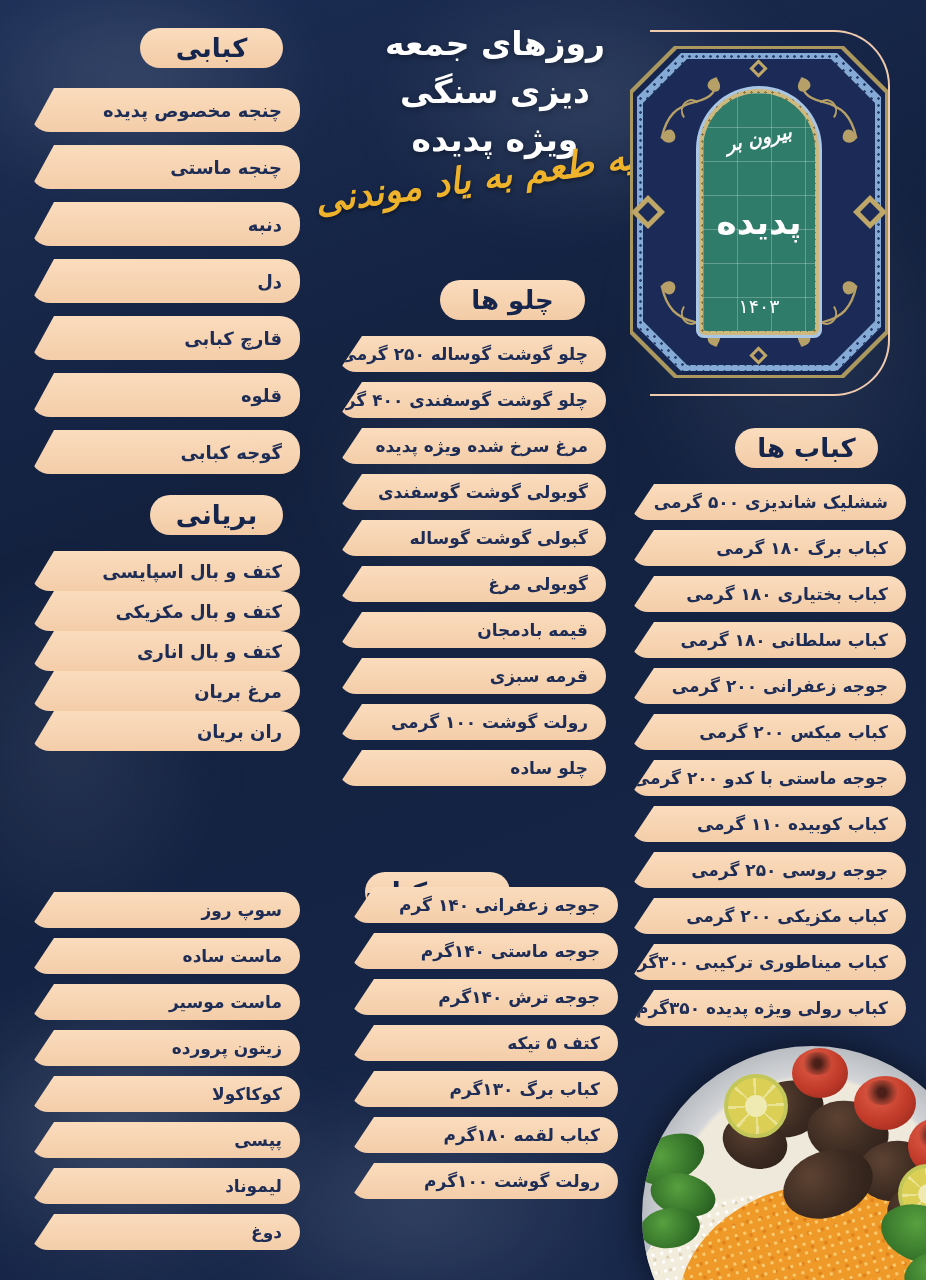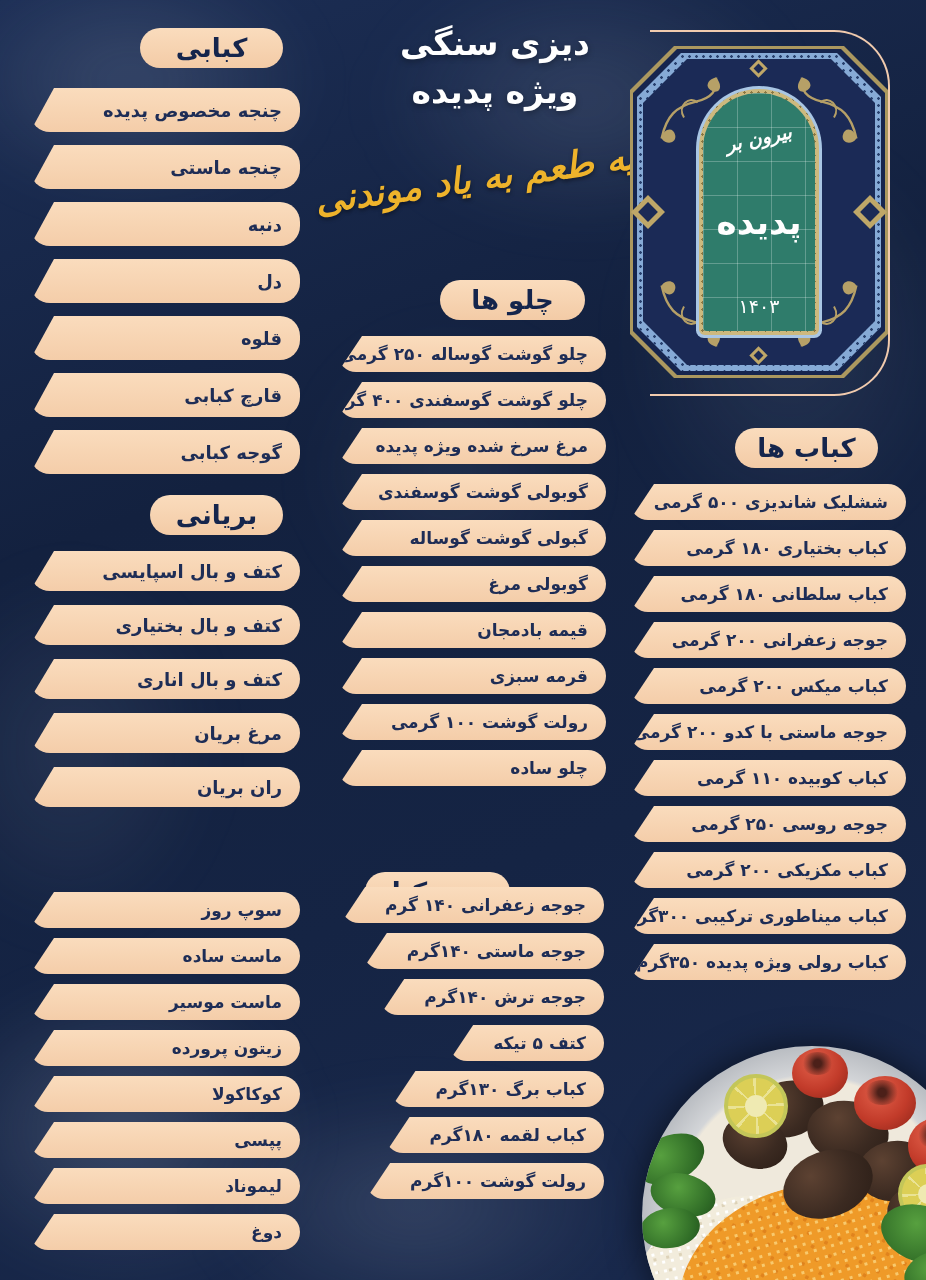--- a/index.html
+++ b/index.html
@@ -21,21 +21,21 @@
   
   .hdr{position:absolute;height:40px;border-radius:24px;
     background:linear-gradient(180deg,#fadcbd,#f3cba6);
     color:#15254c;font-weight:800;font-size:26px;line-height:40px;text-align:center;direction:rtl;}
   .items{position:absolute;display:flex;flex-direction:column;}
   .item{background:linear-gradient(180deg,#fadcbd,#f4cda9);color:#1e2d56;font-weight:700;
     font-size:17px;display:flex;align-items:center;direction:rtl;justify-content:flex-start;
     border-radius:20px;clip-path:polygon(24px 0,100% 0,100% 100%,0 100%);
     padding:0 18px 0 44px;white-space:nowrap;}
   .sz-lg{gap:13px;} .sz-lg .item{height:44px;font-size:18px;}
-  .sz-md{gap:14px;} .sz-md .item{height:40px;font-size:18px;}
+  .sz-md{} .sz-md .item{height:40px;font-size:18px;}
   .sz-sm{gap:10px;} .sz-sm .item{height:36px;}
 
   
   .logo-border{position:absolute;left:650px;top:30px;width:238px;height:362px;
     border-top:2px solid #f1cbae;border-right:2px solid #f1cbae;border-bottom:2px solid #f1cbae;
     border-radius:0 56px 56px 0;}
   .emblem{position:absolute;left:630px;top:46px;width:258px;height:332px;}
   .oct{position:absolute;clip-path:polygon(44px 0,calc(100% - 44px) 0,100% 44px,100% calc(100% - 44px),calc(100% - 44px) 100%,44px 100%,0 calc(100% - 44px),0 44px);}
   .em-l1{inset:0;background:#ab985f;}
   .em-l2{inset:3px;background:#16254e;}
@@ -85,20 +85,21 @@
 
   <div class="smoke" style="left:-60px;top:-40px;width:380px;height:240px;background:radial-gradient(closest-side,rgba(214,224,240,.17),transparent);"></div>
   <div class="smoke" style="left:370px;top:-30px;width:430px;height:260px;background:radial-gradient(closest-side,rgba(210,220,240,.15),transparent);"></div>
   <div class="smoke" style="left:620px;top:130px;width:340px;height:420px;background:radial-gradient(closest-side,rgba(205,218,240,.10),transparent);"></div>
   <div class="smoke" style="left:-80px;top:560px;width:300px;height:380px;background:radial-gradient(closest-side,rgba(205,215,235,.10),transparent);"></div>
   <div class="smoke" style="left:300px;top:320px;width:300px;height:300px;background:radial-gradient(closest-side,rgba(205,218,240,.08),transparent);"></div>
   <div class="smoke" style="left:-70px;top:980px;width:380px;height:300px;background:radial-gradient(closest-side,rgba(216,226,245,.20),transparent);"></div>
   <div class="smoke" style="left:200px;top:1090px;width:430px;height:230px;background:radial-gradient(closest-side,rgba(210,220,240,.16),transparent);"></div>
 
   <div class="top-title">
+    <div>روزهای جمعه</div>
     <div>دیزی سنگی</div>
     <div>ویژه پدیده</div>
   </div>
   <div class="callig">یه طعم به یاد موندنی</div>
 
   <div class="logo-border"></div>
   <div class="emblem">
     <div class="oct em-l1"></div>
     <div class="oct em-l2"></div>
     <div class="oct em-l3"></div>
@@ -157,57 +158,58 @@
   <div class="hdr" style="left:440px;top:280px;width:145px;">چلو ها</div>
   <div class="hdr" style="left:735px;top:428px;width:143px;">کباب ها</div>
   <div class="hdr" style="left:150px;top:495px;width:133px;">بریانی</div>
   <div class="hdr" style="left:365px;top:832px;width:145px;margin-top:40px;">سینی کباب</div>
 
   <div class="items sz-lg" style="left:30px;top:88px;width:270px;">
       <div class="item">چنجه مخصوص پدیده</div>
       <div class="item">چنجه ماستی</div>
       <div class="item">دنبه</div>
       <div class="item">دل</div>
+      <div class="item">قارچ کبابی</div>
       <div class="item">قلوه</div>
-      <div class="item">قارچ کبابی</div>
       <div class="item">گوجه کبابی</div>
     </div>
   <div class="items sz-sm" style="left:338px;top:336px;width:268px;">
       <div class="item">چلو گوشت گوساله ۲۵۰ گرمی</div>
       <div class="item">چلو گوشت گوسفندی ۴۰۰ گرمی</div>
       <div class="item">مرغ سرخ شده ویژه پدیده</div>
       <div class="item">گوبولی گوشت گوسفندی</div>
       <div class="item">گبولی گوشت گوساله</div>
       <div class="item">گوبولی مرغ</div>
       <div class="item">قیمه بادمجان</div>
       <div class="item">قرمه سبزی</div>
       <div class="item">رولت گوشت ۱۰۰ گرمی</div>
       <div class="item">چلو ساده</div>
     </div>
   <div class="items sz-sm" style="left:630px;top:484px;width:276px;">
       <div class="item">ششلیک شاندیزی ۵۰۰ گرمی</div>
+      <div class="item">کباب برگ ۱۸۰ گرمی</div>
       <div class="item">کباب بختیاری ۱۸۰ گرمی</div>
       <div class="item">کباب سلطانی ۱۸۰ گرمی</div>
       <div class="item">جوجه زعفرانی ۲۰۰ گرمی</div>
       <div class="item">کباب میکس ۲۰۰ گرمی</div>
       <div class="item">جوجه ماستی با کدو ۲۰۰ گرمی</div>
       <div class="item">کباب کوبیده ۱۱۰ گرمی</div>
       <div class="item">جوجه روسی ۲۵۰ گرمی</div>
       <div class="item">کباب مکزیکی ۲۰۰ گرمی</div>
       <div class="item">کباب میناطوری ترکیبی ۳۰۰گرم</div>
       <div class="item">کباب رولی ویژه پدیده ۳۵۰گرم</div>
     </div>
   <div class="items sz-md" style="left:30px;top:551px;width:270px;">
       <div class="item">کتف و بال اسپایسی</div>
-      <div class="item">کتف و بال بختیاری</div>
+      <div class="item">کتف و بال مکزیکی</div>
       <div class="item">کتف و بال اناری</div>
       <div class="item">مرغ بریان</div>
       <div class="item">ران بریان</div>
     </div>
-  <div class="items sz-sm" style="left:336px;top:887px;width:268px;align-items:flex-end;">
+  <div class="items sz-sm" style="left:350px;top:887px;width:268px;">
       <div class="item">جوجه زعفرانی ۱۴۰ گرم</div>
       <div class="item">جوجه ماستی ۱۴۰گرم</div>
       <div class="item">جوجه ترش ۱۴۰گرم</div>
       <div class="item">کتف ۵ تیکه</div>
       <div class="item">کباب برگ ۱۳۰گرم</div>
       <div class="item">کباب لقمه ۱۸۰گرم</div>
       <div class="item">رولت گوشت ۱۰۰گرم</div>
     </div>
   <div class="items sz-sm" style="left:30px;top:892px;width:270px;">
       <div class="item">سوپ روز</div>

